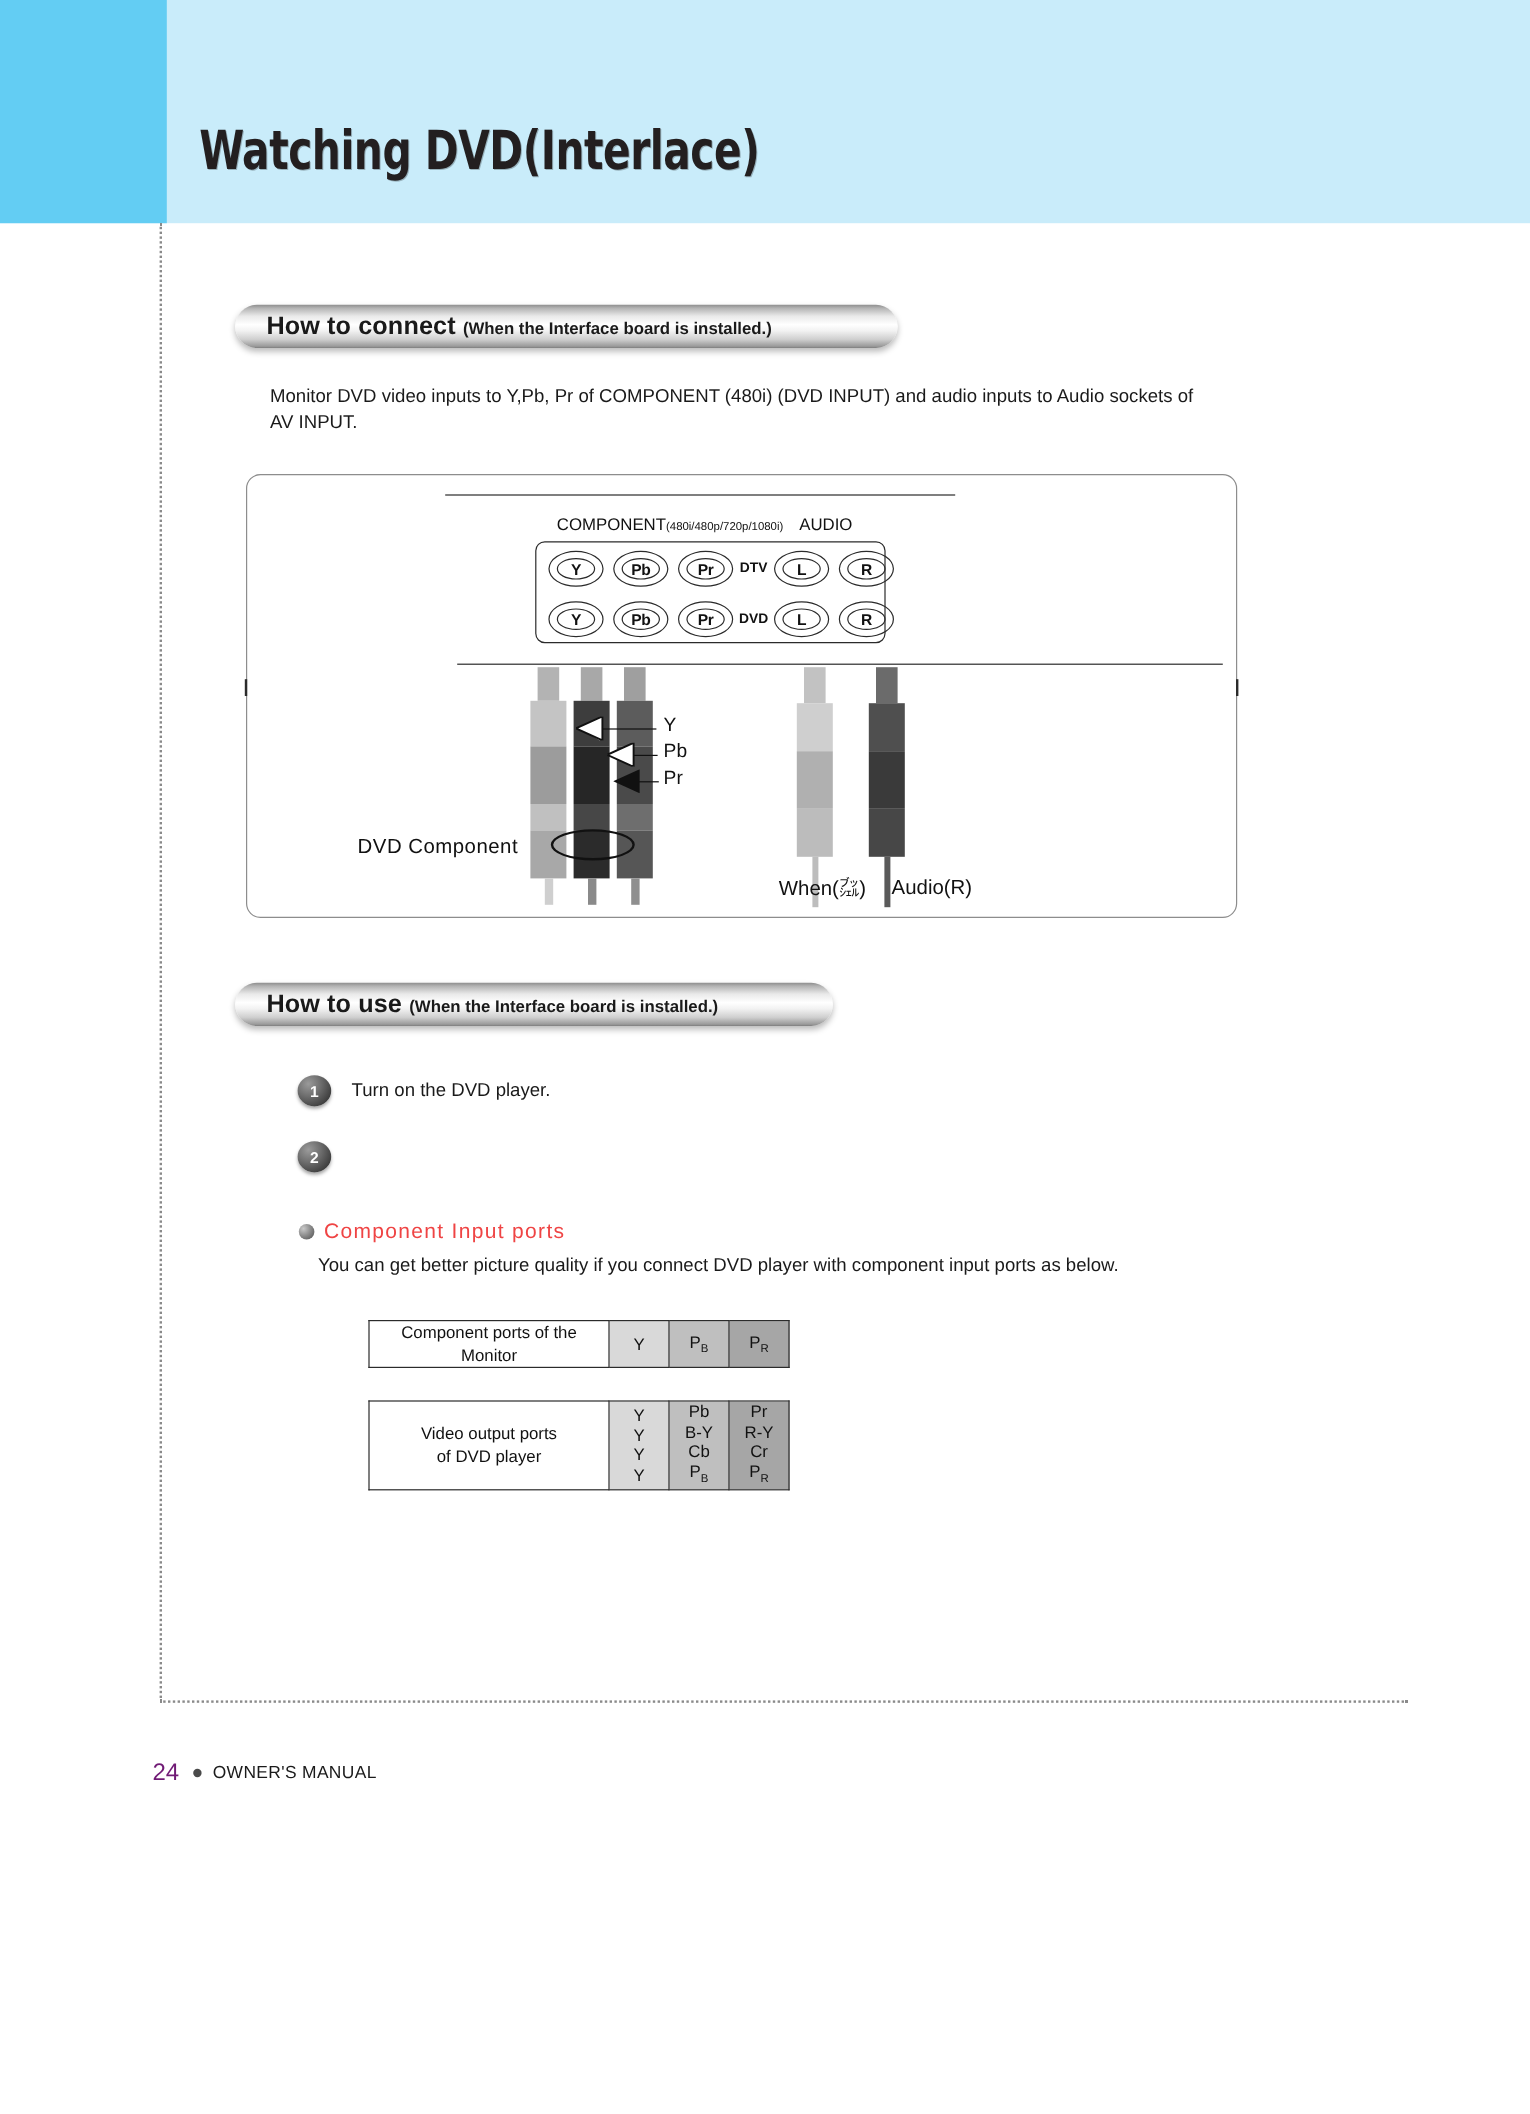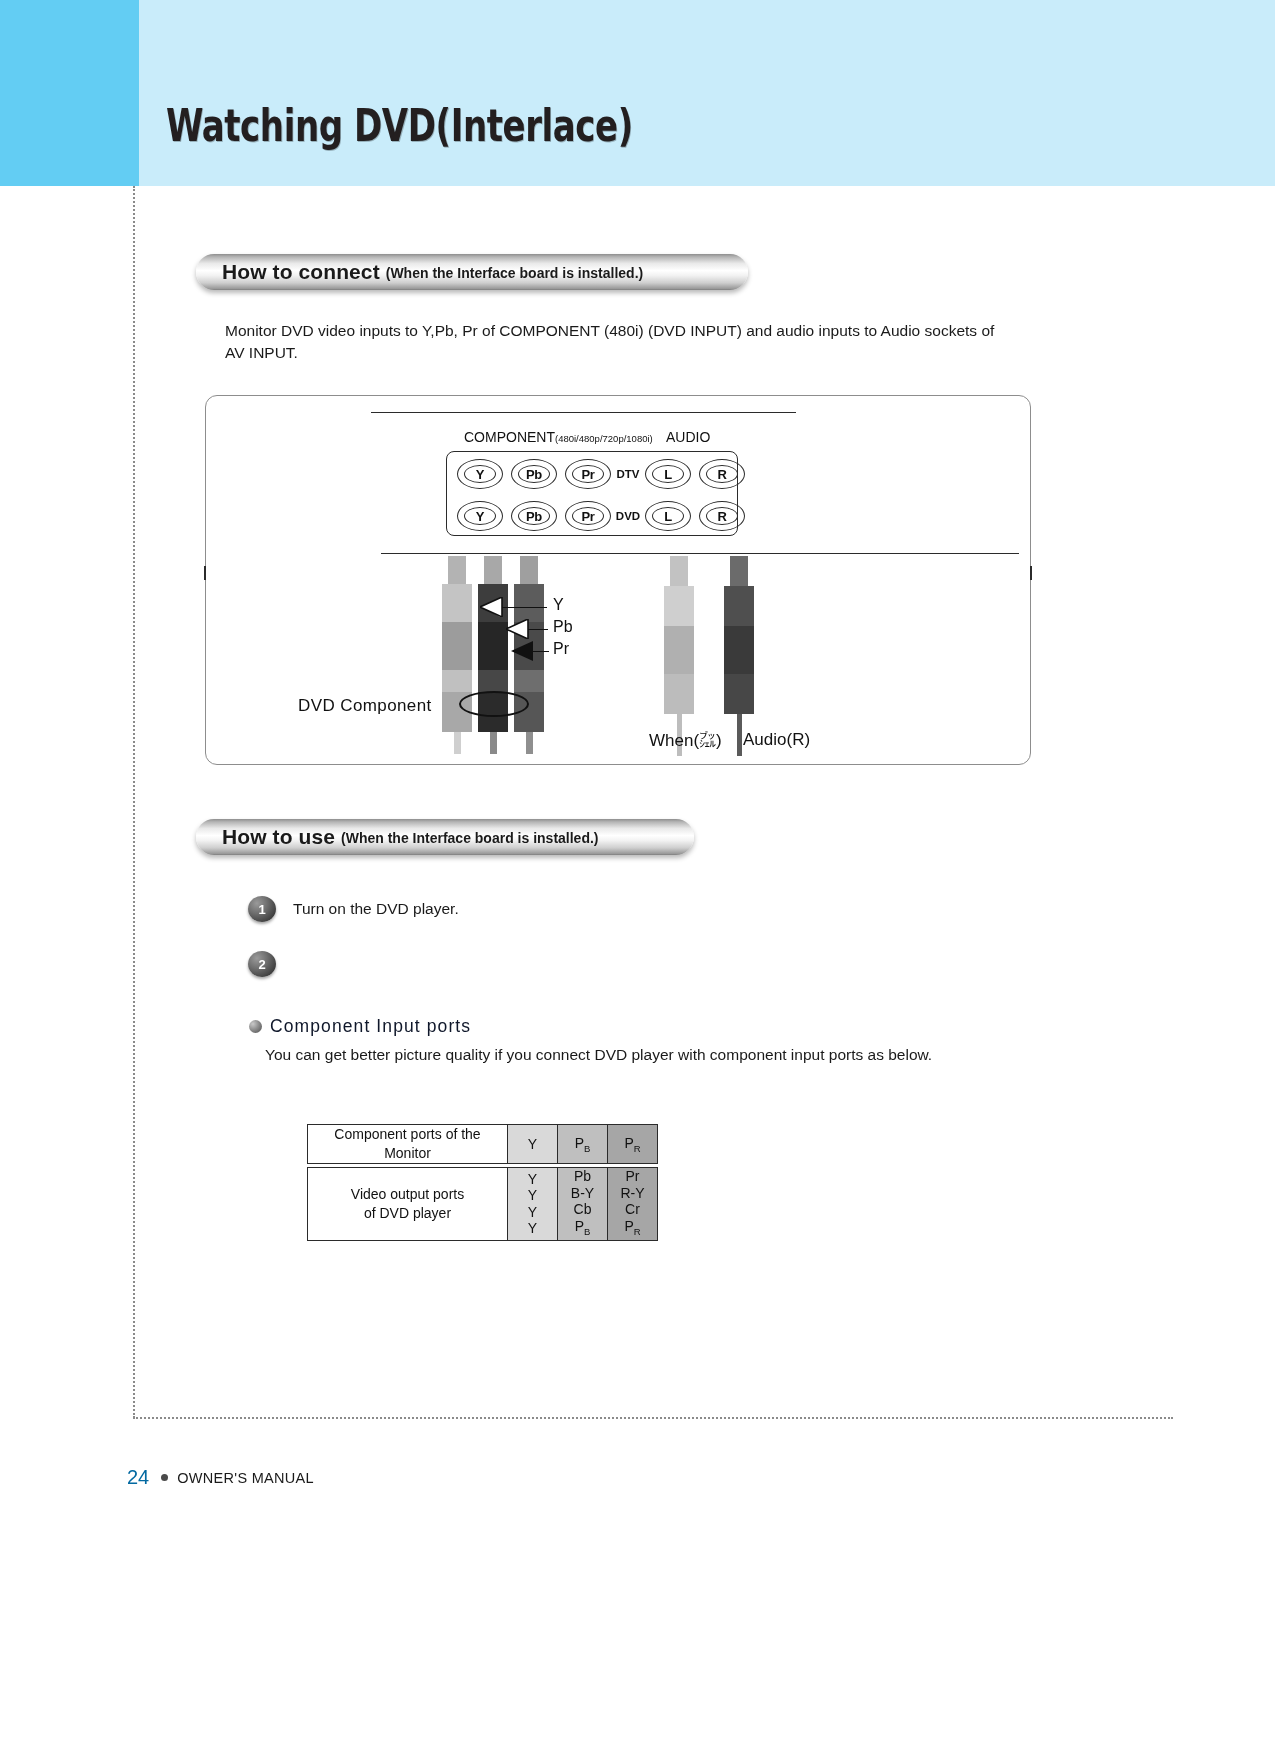--- a/index.html
+++ b/index.html
@@ -171,49 +171,49 @@
   #cip-heading{
     position:absolute; left:249px; top:1016px;
     display:flex; align-items:center;
   }
   #cip-bullet{
     width:13px; height:13px; border-radius:50%;
     background:radial-gradient(circle at 30% 30%, #c9c9c9 0%, #8e8e8e 45%, #4a4a4a 100%);
     margin-right:8px; flex:0 0 auto;
   }
   #cip-title{
-    font-size:17.5px; color:#0f172a; letter-spacing:1.1px;
+    font-size:17.5px; color:#ef4444; letter-spacing:1.1px;
   }
   #cip-desc{
     position:absolute; left:265px; top:1046px;
     font-size:15.5px; color:#1a1a1a;
   }
 
   
   .ptable{ position:absolute; border-collapse:collapse; }
   .ptable td{
     border:1.3px solid #2b2b2b; text-align:center;
     font-size:14px; color:#111; padding:0;
   }
   .lbl-cell{ width:200px; line-height:19px; padding:9px 4px; background:#fff;}
   .c-y { width:50px; background:#d9d9d9;}
   .c-pb{ width:50px; background:#bfbfbf;}
   .c-pr{ width:50px; background:#a6a6a6;}
   .sub{ font-size:9.5px; vertical-align:sub; }
   .stack{ line-height:16.5px; padding:6px 0; font-size:14px;}
 
-  #table-monitor{ left:307px; top:1100px;margin-top:24px; }
+  #table-monitor{ left:307px; top:1100px; }
   #table-dvd{ left:307px; top:1167px; }
 
   
   #footer{
     position:absolute; left:127px; top:1466px;
     display:flex; align-items:center;
   }
-  #footer-page{ font-size:20px; color:#0369a1; }
+  #footer-page{ font-size:20px; color:#701a75; }
   #footer-dot{
     width:7px; height:7px; border-radius:50%; background:#4a4a4a;
     margin:0 9px 0 12px;
   }
   #footer-text{ font-size:14.5px; color:#1a1a1a; letter-spacing:0.3px;}
 </style>
 </head>
 <body>
 
 <div id="header-band"></div>

